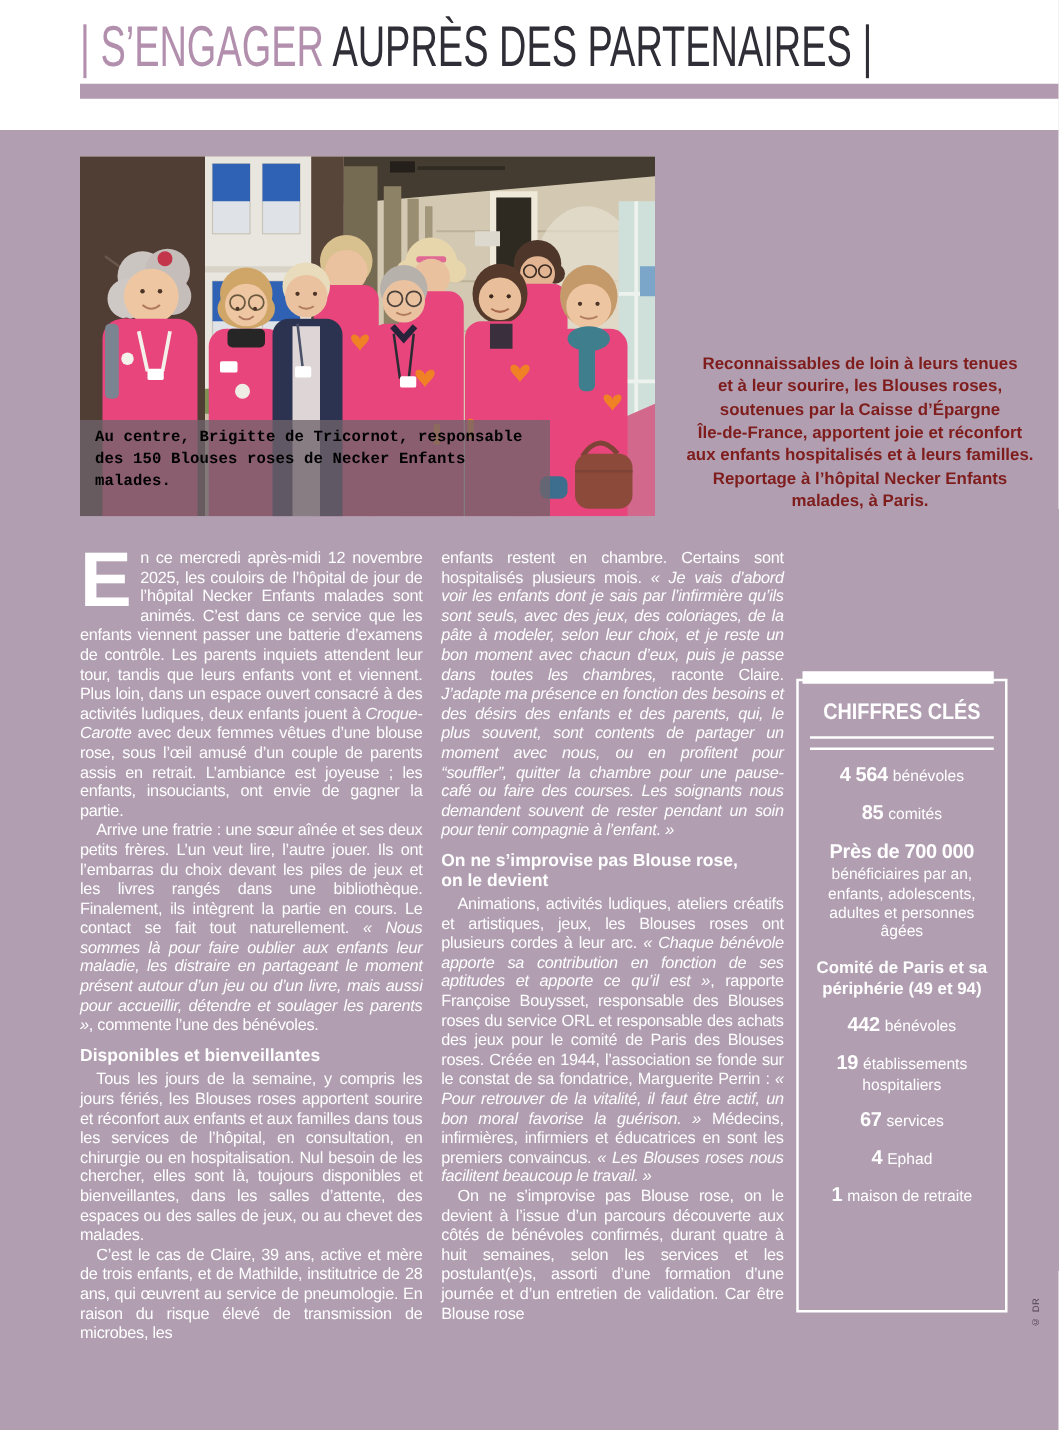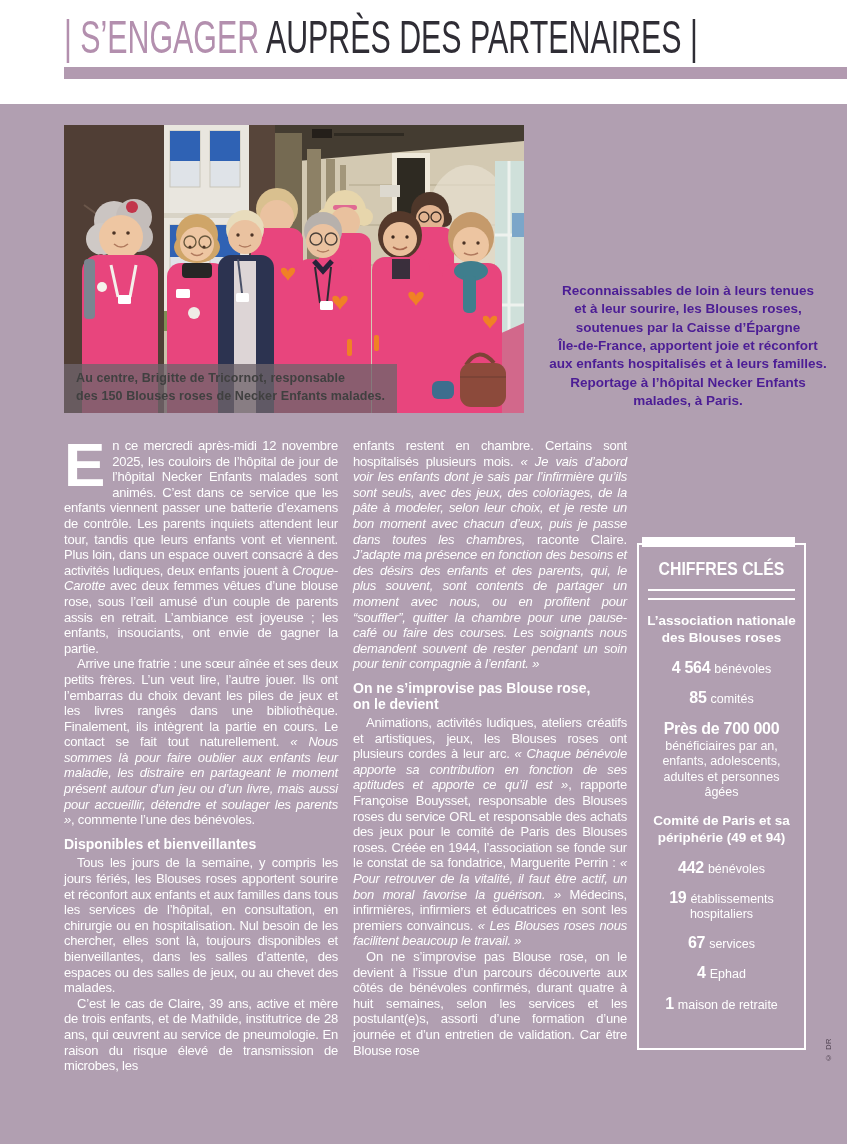--- a/index.html
+++ b/index.html
@@ -10,28 +10,28 @@
   .kicker-inner{display:inline-block;transform:scaleX(0.66);transform-origin:left top;
         font-size:46px;font-weight:400;color:#2f2d35;line-height:1.1;}
   .kicker-accent{color:#b38fae;}
   .kicker-bar{position:absolute;left:64px;top:67px;width:783px;height:12px;background:#b29ab0;}
   
   .canvas{position:absolute;left:0;top:104px;width:847px;height:1040px;background:#b19fb1;color:#fff;}
   
   .photo{position:absolute;left:64px;top:21px;width:460px;height:288px;overflow:hidden;}
   .photo svg{display:block;}
   .photo-caption{position:absolute;left:0;bottom:0;background:rgba(112,100,108,0.78);
-        padding:6px 12px 8px;max-width:352px;font-weight:bold;font-size:12.5px;line-height:1.4;
-        color:#404040;white-space:pre-line;letter-spacing:0.1px;}
+        padding:6px 12px 19px;max-width:352px;font-weight:bold;font-size:12.5px;line-height:1.4;
+        color:#000000;white-space:pre-line;letter-spacing:0.1px;font-family:Liberation Mono, monospace;}
   
   .headline{position:absolute;left:533px;top:46px;width:310px;text-align:center;color:#fff;}
   .headline-l1{font-size:32px;font-weight:800;letter-spacing:0.5px;line-height:38px;}
   .headline-l2,.headline-l3{font-size:30px;font-weight:400;letter-spacing:1px;line-height:37px;}
   .standfirst{position:absolute;left:533px;top:178px;width:310px;text-align:center;
-        font-weight:bold;font-size:13.5px;line-height:1.36;white-space:pre-line;color:#4c1d95;}
+        font-weight:bold;font-size:13.5px;line-height:1.36;white-space:pre-line;color:#7f1d1d;}
   
   .columns{position:absolute;left:64px;top:334px;width:563px;display:flex;gap:15px;}
   .col{width:274px;font-size:13px;line-height:15.6px;letter-spacing:-0.2px;text-align:justify;}
   .para{margin:0;}
   .ind{text-indent:13px;}
   .it{font-style:italic;}
   .dropcap{float:left;font-size:62px;line-height:48px;font-weight:bold;margin:3px 7px 0 0;}
   .subhead{font-weight:bold;font-size:14px;letter-spacing:0;margin:9px 0 3px;
         white-space:pre-line;text-align:left;text-indent:0;}
   
@@ -248,21 +248,20 @@
 on le devient</h2>
         <p class="para ind"><span>Animations, activités ludiques, ateliers créatifs et artistiques, jeux, les Blouses roses ont plusieurs cordes à leur arc. </span><span class="it">« Chaque bénévole apporte sa contribution en fonction de ses aptitudes et apporte ce qu’il est »</span><span>, rapporte Françoise Bouysset, responsable des Blouses roses du service ORL et responsable des achats des jeux pour le comité de Paris des Blouses roses. Créée en 1944, l’association se fonde sur le constat de sa fondatrice, Marguerite Perrin : </span><span class="it">« Pour retrouver de la vitalité, il faut être actif, un bon moral favorise la guérison. »</span><span> Médecins, infirmières, infirmiers et éducatrices en sont les premiers convaincus. </span><span class="it">« Les Blouses roses nous facilitent beaucoup le travail. »</span></p>
         <p class="para ind"><span>On ne s’improvise pas Blouse rose, on le devient à l’issue d’un parcours découverte aux côtés de bénévoles confirmés, durant quatre à huit semaines, selon les services et les postulant(e)s, assorti d’une formation d’une journée et d’un entretien de validation. Car être Blouse rose</span></p>
       </div>
     </div>
 
     <div class="sb-topbar"></div>
     <div class="sb-box">
       <div><span class="sb-title">CHIFFRES CLÉS</span></div>
       <div class="sb-rule"></div>
-      <div class="sb-head">L’association nationale des Blouses roses</div>
       <div class="sb-stat"><span class="sb-num">4 564</span><span>bénévoles</span></div>
       <div class="sb-stat"><span class="sb-num">85</span><span>comités</span></div>
       <div class="sb-high">
         <div class="sb-high-num">Près de 700 000</div>
         <div class="sb-high-label">bénéficiaires par an, enfants, adolescents, adultes et personnes âgées</div>
       </div>
       <div class="sb-head">Comité de Paris et sa périphérie (49 et 94)</div>
       <div class="sb-stat"><span class="sb-num">442</span><span>bénévoles</span></div>
       <div class="sb-stat"><span class="sb-num">19</span><span>établissements hospitaliers</span></div>
       <div class="sb-stat"><span class="sb-num">67</span><span>services</span></div>

